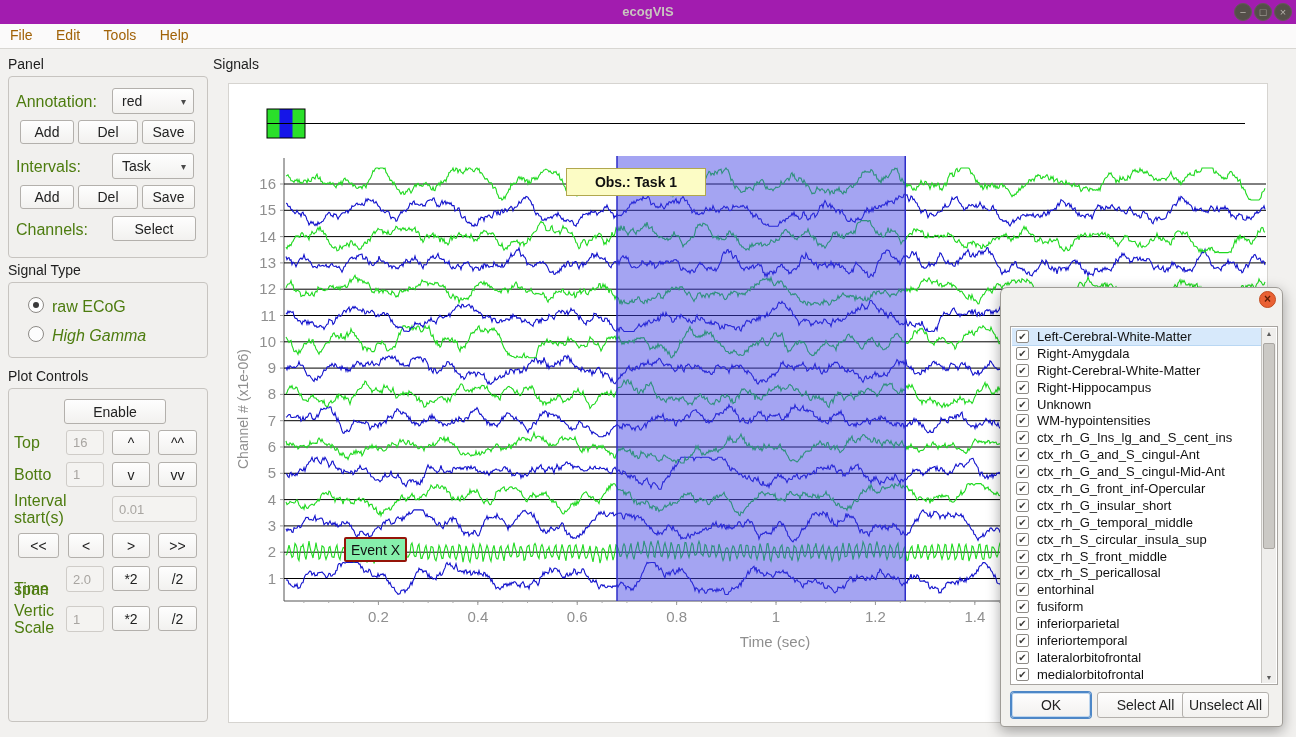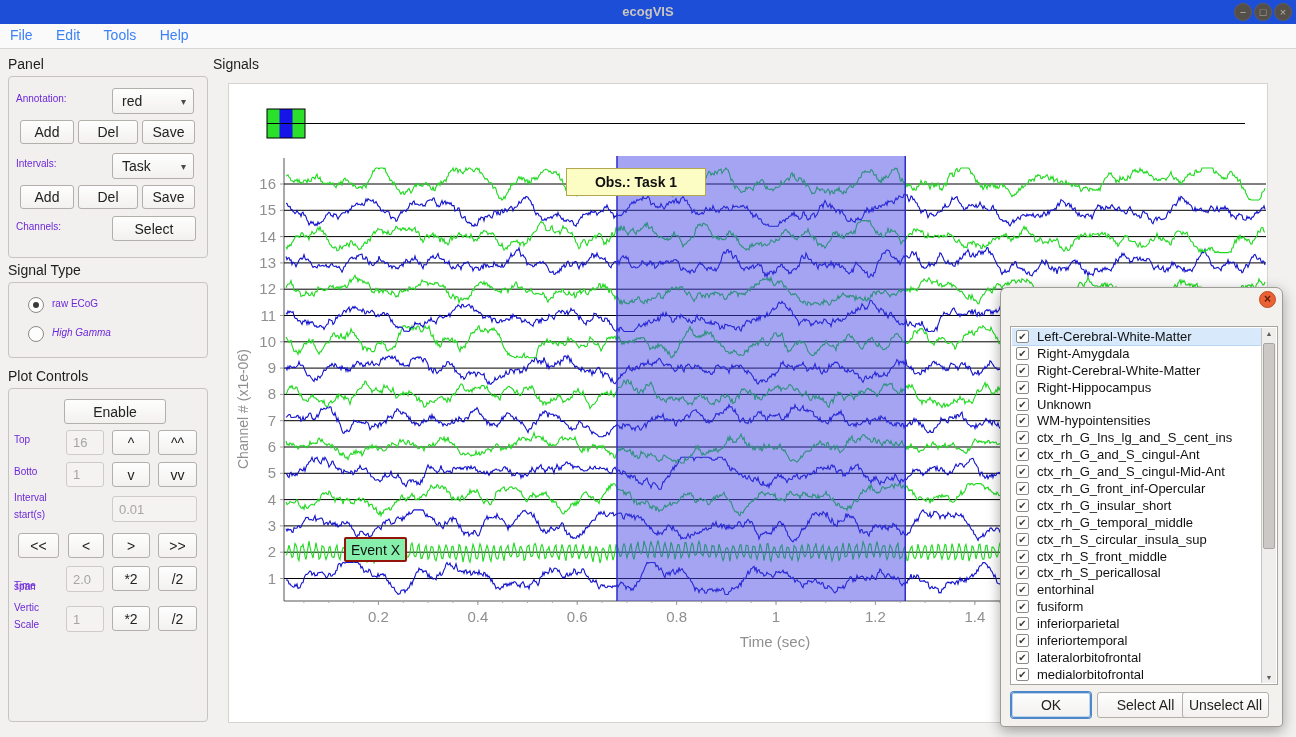--- a/index.html
+++ b/index.html
@@ -1,25 +1,25 @@
 <!DOCTYPE html>
 <html><head>
 <meta charset="utf-8">
 <style>
   *{margin:0;padding:0;box-sizing:border-box;}
   html,body{width:1296px;height:737px;}
   body{position:relative;background:#f2f1ef;font-family:"Liberation Sans",sans-serif;overflow:hidden;}
-  .titlebar{position:absolute;left:0;top:0;width:1296px;height:24px;background:#1d4ed8;}
+  .titlebar{position:absolute;left:0;top:0;width:1296px;height:24px;background:#a21caf;}
   .title{position:absolute;left:0;top:4px;width:100%;text-align:center;font-size:13px;font-weight:bold;color:#c9c5bf;}
   .winbtn{position:absolute;top:3px;width:18px;height:18px;border-radius:50%;background:#544f49;border:1px solid #615c55;color:#b5b1aa;font-size:11px;line-height:16px;text-align:center;}
   .menubar{position:absolute;left:0;top:24px;width:1296px;height:25px;background:#fbfafa;border-bottom:1px solid #d8d6d2;}
-  .menuitem{display:inline-block;padding:3px 9px;margin-left:1px;font-size:14px;color:#3b82f6;}
+  .menuitem{display:inline-block;padding:3px 9px;margin-left:1px;font-size:14px;color:#a16207;}
   .sec{position:absolute;font-size:14px;color:#1d1d1d;white-space:nowrap;}
   .gb{position:absolute;border:1px solid #c7c4c0;border-radius:4px;background:#f1f0ee;}
-  .lbl{position:absolute;font-size:10px;color:#6d28d9;white-space:nowrap;}
+  .lbl{position:absolute;font-size:16px;color:#4d7c0f;white-space:nowrap;}
   .btn{position:absolute;background:linear-gradient(#fefefe,#f2f1ef);border:1px solid #b3b0ac;border-radius:3px;font-size:14px;color:#222;display:flex;align-items:center;justify-content:center;white-space:nowrap;}
   .inp{position:absolute;background:#f4f3f1;border:1px solid #cfccc8;border-radius:3px;font-size:13px;color:#a8a5a1;display:flex;align-items:center;padding-left:6px;}
   .combo{position:absolute;background:linear-gradient(#fefefe,#f2f1ef);border:1px solid #b3b0ac;border-radius:3px;font-size:14px;color:#222;display:flex;align-items:center;padding-left:9px;}
   .combo .arrow{position:absolute;right:7px;font-size:10px;color:#4a4a4a;}
   .radio{position:absolute;width:16px;height:16px;border-radius:50%;border:1px solid #8d8a86;background:#fdfdfd;}
   .radio.sel::after{content:"";position:absolute;left:4px;top:4px;width:6px;height:6px;border-radius:50%;background:#3a3a3a;}
   .plot{position:absolute;left:228px;top:83px;width:1040px;height:640px;background:#ffffff;border:1px solid #d6d4d0;overflow:hidden;}
   .plot svg{position:absolute;left:0;top:0;z-index:1;}
   .plot svg text{font-family:"Liberation Sans",sans-serif;}
   .tooltip{position:absolute;left:337px;top:84px;width:140px;height:28px;background:#fcfcc5;border:1px solid #b1a84e;font-size:14px;font-weight:bold;color:#101010;display:flex;align-items:center;justify-content:center;z-index:3;}

